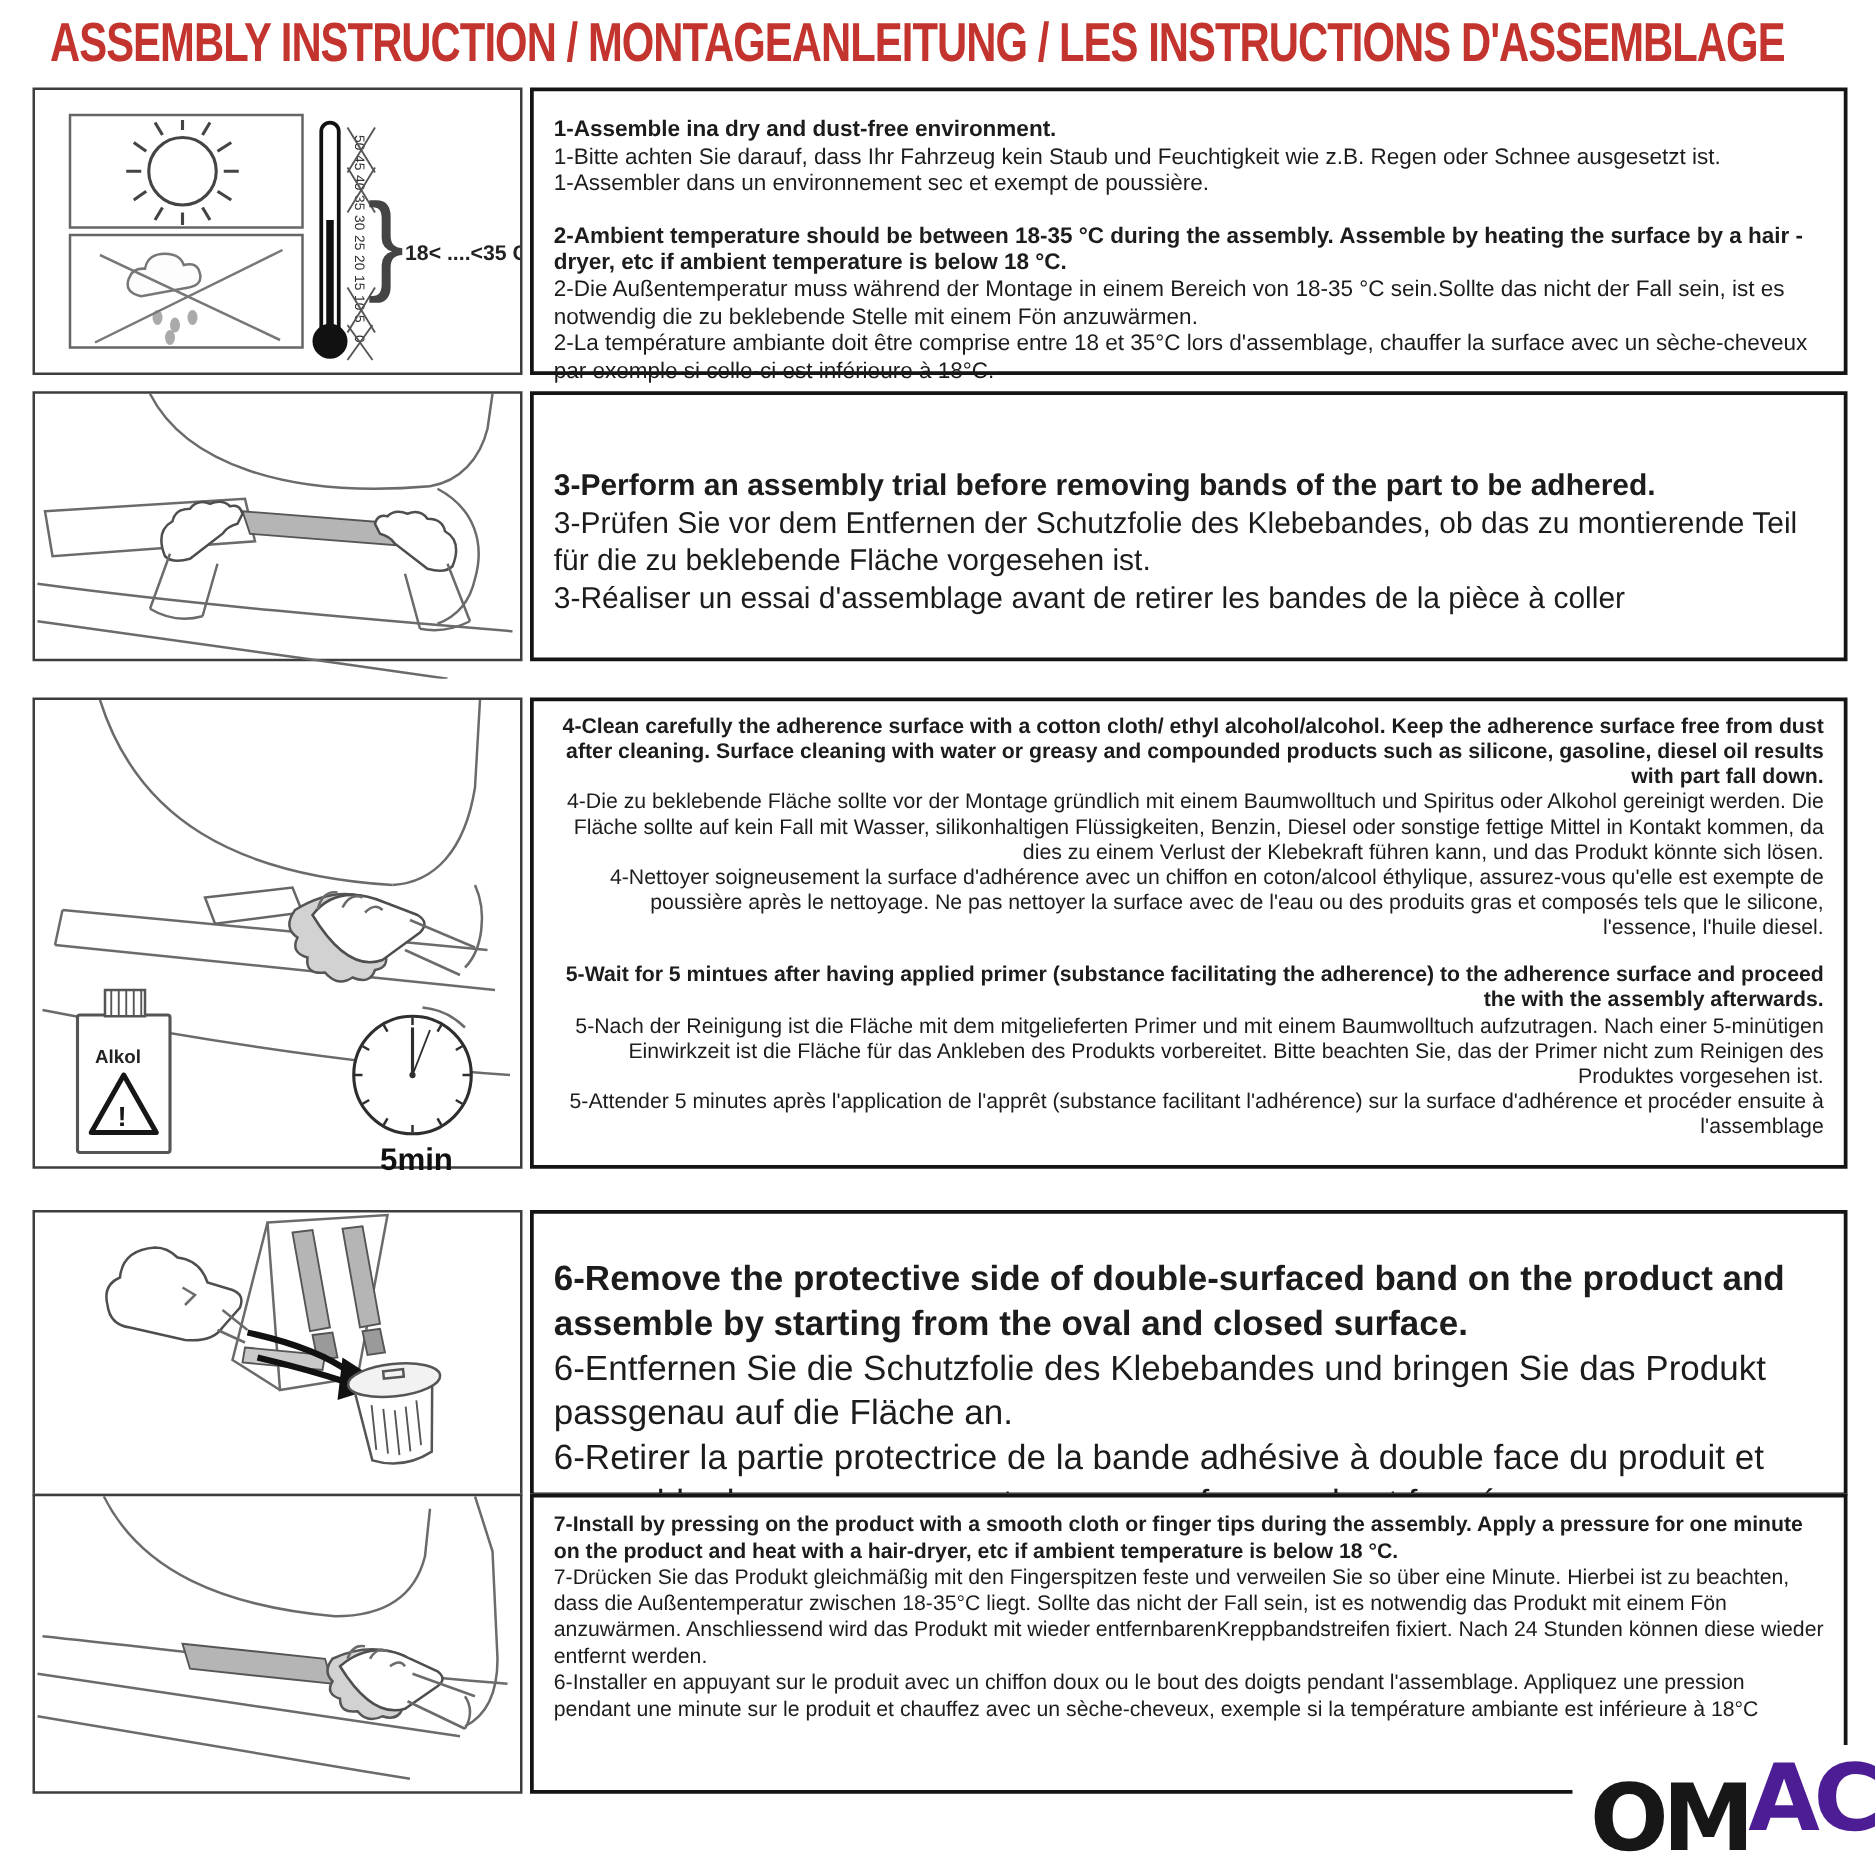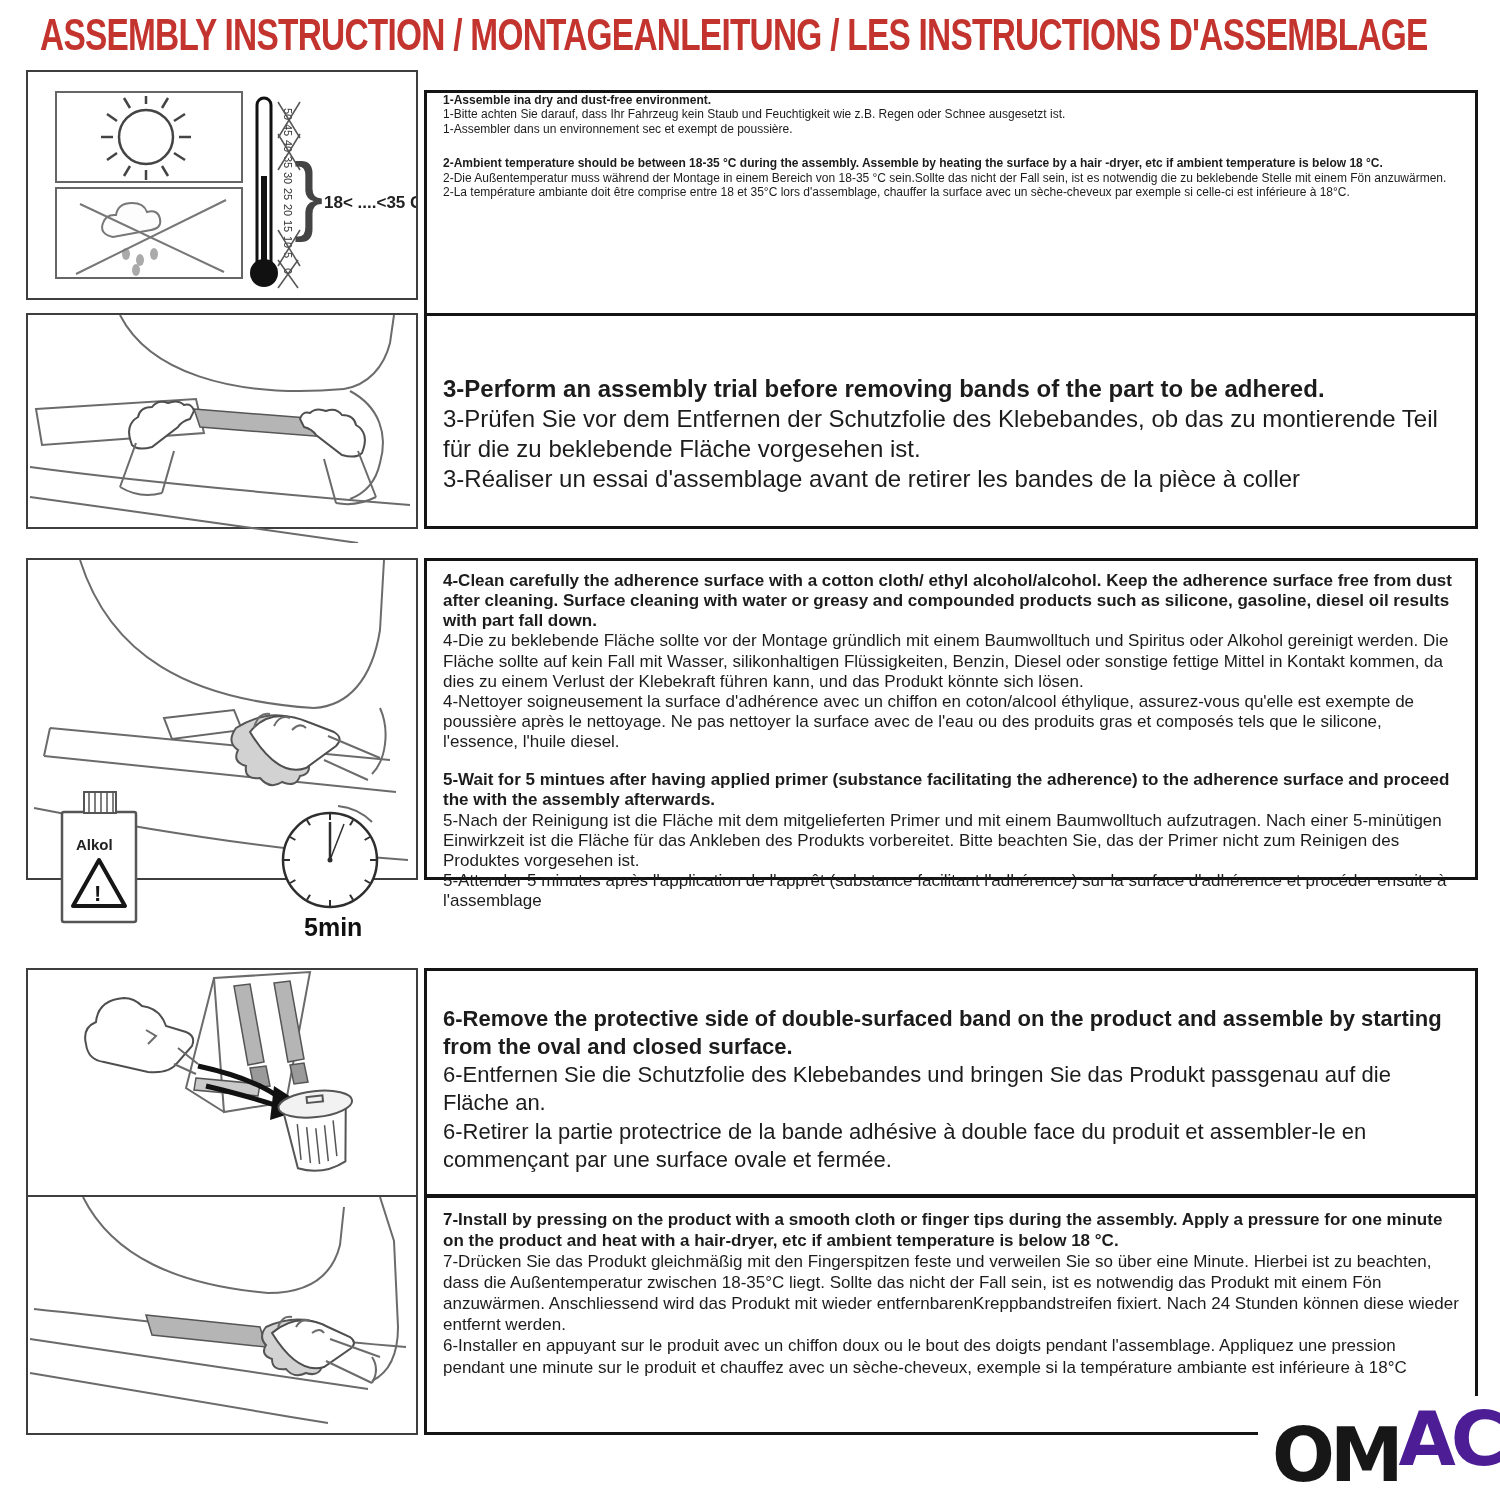--- a/index.html
+++ b/index.html
@@ -5,30 +5,30 @@
   html,body{margin:0;padding:0;background:#ffffff;}
   .page{position:relative;width:1500px;height:1500px;background:#fff;
         font-family:"Liberation Sans",sans-serif;color:#1c1c1c;overflow:hidden;}
   .title{position:absolute;left:40px;top:10px;font-size:44px;font-weight:bold;
          color:#c4342f;white-space:nowrap;letter-spacing:-1px;
          transform:scaleX(.76);transform-origin:left top;}
   .box{position:absolute;box-sizing:border-box;background:#fff;}
   .ill{left:26px;width:392px;border:2px solid #3e3e3e;}
   .txt{left:424px;width:1054px;border:3px solid #141414;padding:0 16px;}
   .r1{top:70px;height:230px;}  .r2{top:313px;height:216px;}
-  .r3{top:558px;height:322px;} .r4{top:968px;height:229px;}
+  .r3{top:558px;height:377px;text-align:right;} .r4{top:968px;height:229px;}
   .r5{top:1195px;height:240px;}
   p{margin:0;}
   .b{font-weight:bold;}
   .gap{margin-top:20px;}
-  .t1{font-size:12px;line-height:1.2;padding-top:0;margin-top:20px;}
+  .t1{font-size:18px;line-height:1.2;padding-top:20px;}
   .t2{font-size:24px;line-height:1.25;padding-top:58px;}
   .t3{font-size:17px;line-height:1.185;padding-top:10px;}
   .t3 .gap{margin-top:18px;}
-  .t4{font-size:22px;line-height:1.28;padding-top:34px;}
+  .t4{font-size:28px;line-height:1.28;padding-top:34px;}
   .t5{font-size:17px;line-height:1.24;padding-top:11px;}
   svg{display:block;}
   .logo{position:absolute;left:1258px;top:1396px;width:242px;height:86px;background:#fff;
         display:flex;align-items:center;padding-left:14px;box-sizing:border-box;
         font-family:"DejaVu Sans",sans-serif;font-weight:bold;font-size:74px;
         letter-spacing:-5px;line-height:1;}
   .logo-black{color:#171717;margin-top:32px;} .logo-red{color:#4c1d95;}
   .ln{stroke:#6b6b6b;stroke-width:2;fill:none;}
   .hand{fill:#ffffff;stroke:#4e4e4e;stroke-width:2;}
   .strip{fill:#b5b5b5;stroke:#555;stroke-width:1.5;}

